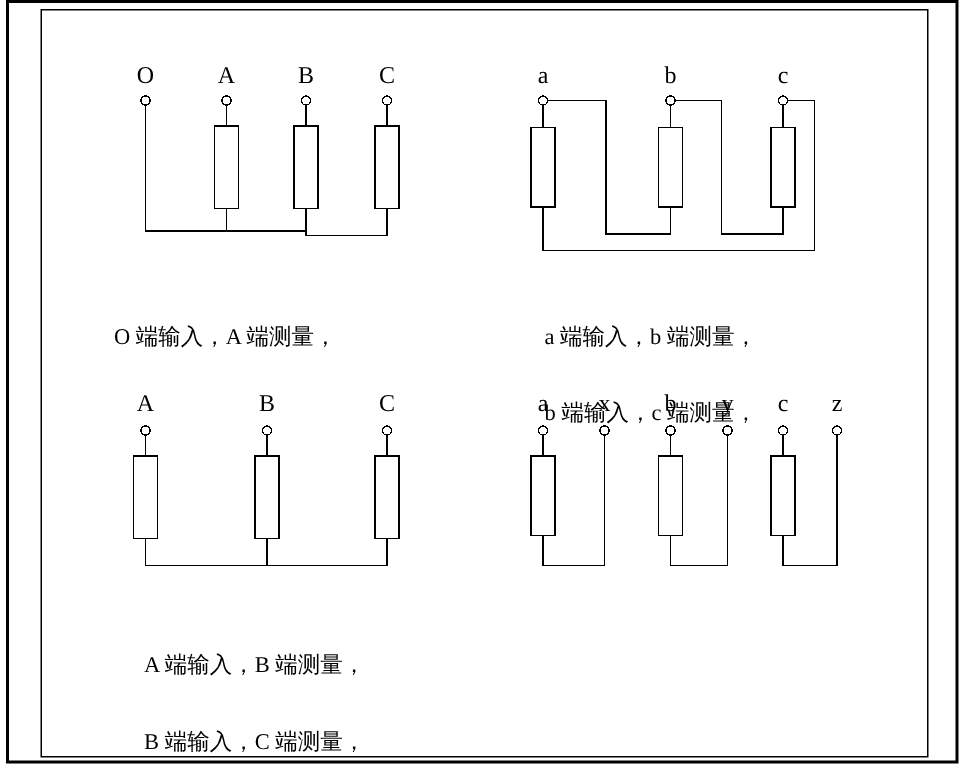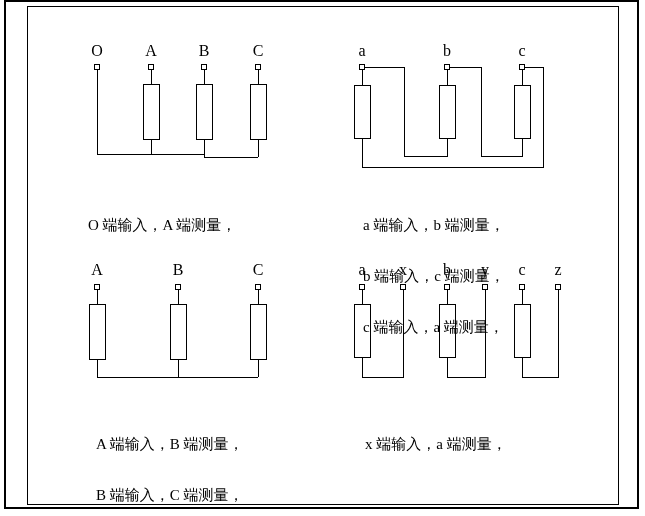--- a/index.html
+++ b/index.html
@@ -105,34 +105,32 @@
   <div class="tlabel" style="left:178px;top:262px">B</div>
   <div class="tlabel" style="left:258px;top:262px">C</div>
 
   <div class="tlabel" style="left:362px;top:262px">a</div>
   <div class="tlabel" style="left:403px;top:262px">x</div>
   <div class="tlabel" style="left:447px;top:262px">b</div>
   <div class="tlabel" style="left:485px;top:262px">y</div>
   <div class="tlabel" style="left:522px;top:262px">c</div>
   <div class="tlabel" style="left:558px;top:262px">z</div>
 
-  <div class="caption" style="left:88px;top:183px">
+  <div class="caption" style="left:76px;top:183px">
     <div>O 端输入，A 端测量，</div>
   </div>
 
   <div class="caption" style="left:363px;top:183px">
     <div>a 端输入，b 端测量，</div>
     <div>b 端输入，c 端测量，</div>
-    <div>c 端输入，a 端测量，</div>
   </div>
 
   <div class="caption" style="left:96px;top:402px">
     <div>A 端输入，B 端测量，</div>
     <div>B 端输入，C 端测量，</div>
     
   </div>
 
   <div class="caption" style="left:365px;top:402px">
-    <div>x 端输入，a 端测量，</div>
     
   </div>
 
 </div>
 
 </body></html>

